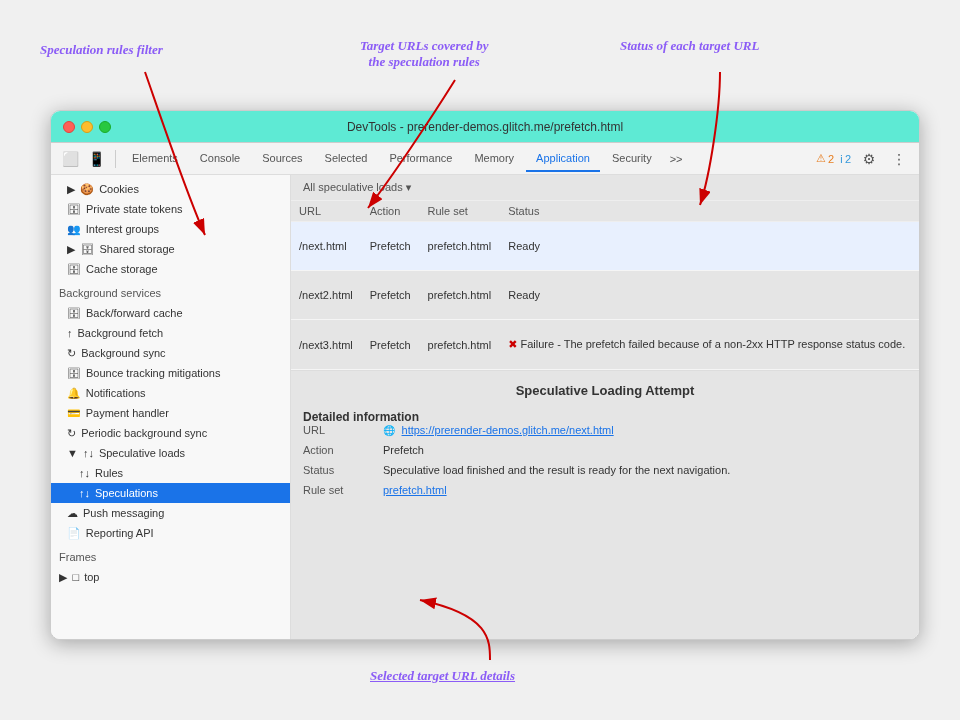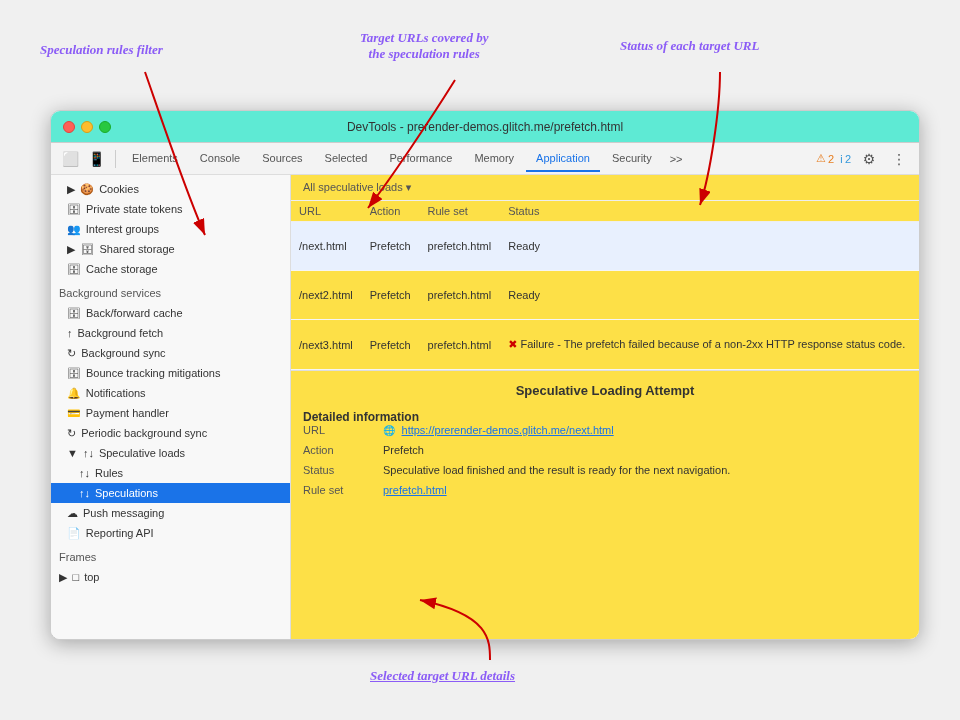--- a/index.html
+++ b/index.html
@@ -177,21 +177,21 @@
       font-size: 11px;
       flex-shrink: 0;
     }
     .sidebar-item.indented { padding-left: 28px; }
     .sidebar-item.has-arrow { padding-left: 8px; }
 
     
     .main-content {
       flex: 1;
       overflow-y: auto;
-      background: #fde047;
+      background: #e5e5e5;
     }
 
     
     .speculation-header {
       padding: 6px 12px;
       font-size: 11px;
       color: #555;
       border-bottom: 1px solid #eee;
     }
     .speculation-table {
@@ -256,21 +256,21 @@
     }
     .detail-link-icon {
       font-size: 10px;
       margin-right: 3px;
     }
   </style>
 </head>
 <body>
 
 <div class="annotation" style="left: 40px; top: 42px; max-width: 160px;">Speculation rules filter</div>
-<div class="annotation" style="left: 360px; top: 30px; max-width: 200px; text-align:center;">Target URLs covered by<br>the speculation rules</div>
+<div class="annotation" style="left: 360px; top: 38px; max-width: 200px; text-align:center;">Target URLs covered by<br>the speculation rules</div>
 <div class="annotation" style="left: 620px; top: 38px; max-width: 200px; text-align:left;">Status of each target URL</div>
 <div class="annotation" style="left: 370px; top: 668px; max-width: 220px; text-align:center;text-decoration:underline;">Selected target URL details</div>
 
 <svg class="arrows-overlay">
 
   <defs>
     <marker id="arrowhead" markerWidth="8" markerHeight="6" refX="8" refY="3" orient="auto">
       <polygon points="0 0, 8 3, 0 6" fill="#cc0000"></polygon>
     </marker>
   </defs>

